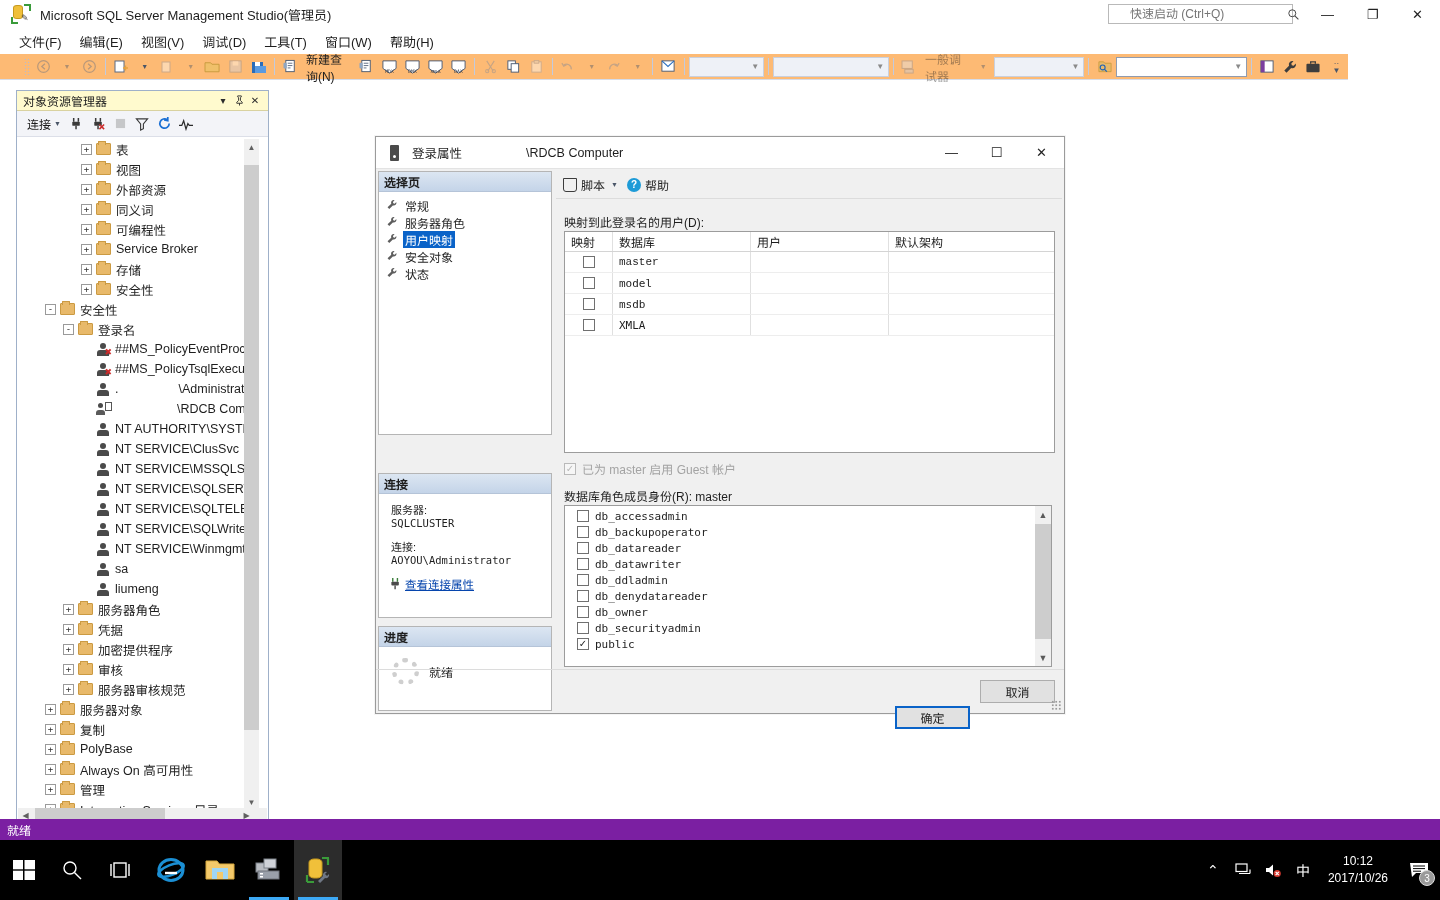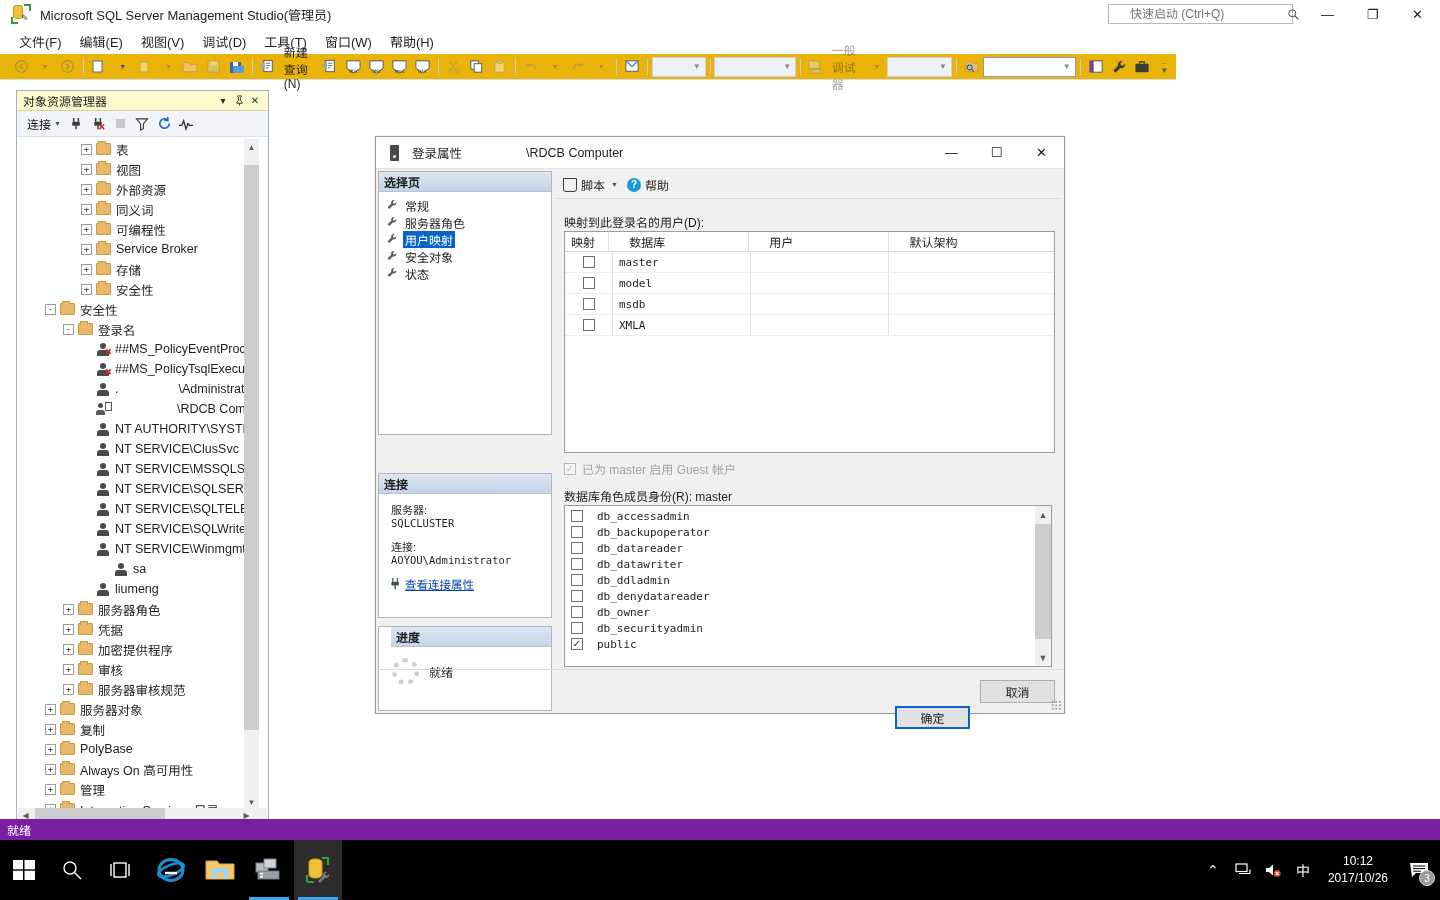--- a/index.html
+++ b/index.html
@@ -46,22 +46,22 @@
   .ql-search { width:13px; height:13px; flex:none; color:#444; }
   .wbtn { width:45px; height:28px; display:flex; align-items:center; justify-content:center;
           color:#222; font-size:13px; }
 
   
   .menubar { position:absolute; left:0; top:28px; width:1440px; height:26px;
              background:#fff; display:flex; align-items:center; padding-left:10px; }
   .menuitem { font-size:13px; color:#1e1e1e; padding:3px 9px; }
 
   
-  .toolbar { position:absolute; left:0; top:54px; width:1176px; height:26px;
-             background:#eab308; display:flex; align-items:center; border-bottom:1px solid #d6dce8;}
+  .toolbar { position:absolute; left:0; top:54px; width:1348px; height:26px;
+             background:#fdba74; display:flex; align-items:center; border-bottom:1px solid #d6dce8;padding-left:20px;}
   .grip { width:8px; height:18px; margin:0 2px 0 4px;
           background-image: radial-gradient(#b4bcd0 40%, transparent 42%);
           background-size:3px 3px; }
   .tbtn { height:22px; min-width:23px; display:flex; align-items:center; justify-content:center;
           color:#3b4a63; font-size:13px; position:relative; }
   .tsep { width:1px; height:17px; background:#c2cade; margin:0 4px; }
   .caret { font-size:7px; margin-left:2px; color:#4a5668; }
   .tlabel { font-size:12px; color:#1e1e1e; padding:0 4px; }
   .tcombo { height:20px; background:#fff; border:1px solid #bcc5d6; display:flex;
             align-items:center; justify-content:flex-end; padding-right:4px; color:#8a8a8a;
@@ -146,48 +146,48 @@
             color:#5d5d5d; font-size:11px; line-height:12px; }
 
   .conn-pane { position:absolute; left:2px; top:304px; width:174px; height:145px;
                background:#fff; border:1px solid #b5b5b5; }
   .conn-line { font-size:11px; color:#1e1e1e; padding-left:12px; }
   .conn-mono { font-family:"DejaVu Sans Mono","Liberation Mono",monospace; font-size:10.5px;
                color:#1e1e1e; padding-left:12px; }
   .conn-link { color:#0645ad; text-decoration:underline; font-size:11.5px; }
 
   .prog-pane { position:absolute; left:2px; top:457px; width:174px; height:85px;
-               background:#fff; border:1px solid #b5b5b5;padding-left:12px; }
+               background:#fff; border:1px solid #b5b5b5; }
   .spinner { position:absolute; left:13px; top:31px; width:27px; height:27px; border-radius:50%;
              border:5px dotted #cfcfcf; }
 
   
   .right-pane { position:absolute; left:180px; top:2px; width:506px; height:512px; background:#f0f0f0;}
   .dlg-toolbar { height:28px; display:flex; align-items:center; padding-left:7px; gap:4px;
                  border-bottom:1px solid #dcdcdc; }
   .script-ic { width:14px; height:14px; border:1.5px solid #3c3c3c; border-radius:0 0 3px 3px;
                position:relative; }
   .help-ic { width:14px; height:14px; border-radius:50%; background:#1d9bd7; color:#fff;
              font-size:10px; font-weight:bold; display:flex; align-items:center; justify-content:center;}
   .dtlabel { font-size:12px; color:#1e1e1e; }
 
   .field-label { font-size:12px; color:#1e1e1e; }
   .grid { border:1px solid #9c9c9c; background:#fff; }
-  .grid-hdr { height:20px; display:flex; background:#fff; border-bottom:1px solid #d4d4d4;gap:14px; }
+  .grid-hdr { height:20px; display:flex; background:#fff; border-bottom:1px solid #d4d4d4; }
   .gcell { font-size:12px; color:#1e1e1e; display:flex; align-items:center; padding-left:6px;
            border-right:1px solid #e0e0e0; }
   .grid-row { height:21px; display:flex; border-bottom:1px solid #ededed; }
   .cb { width:12px; height:12px; border:1px solid #707070; background:#fff; flex:none;
         display:flex; align-items:center; justify-content:center; font-size:10px; color:#1e1e1e;
         line-height:10px; }
   .cb.dis { border-color:#b9b9b9; color:#b9b9b9; background:#f6f6f6; }
   .mono { font-family:"DejaVu Sans Mono","Liberation Mono",monospace; font-size:11px; color:#1e1e1e;}
 
   .rolelist { border:1px solid #9c9c9c; background:#fff; position:relative; overflow:hidden; }
-  .role-row { height:16px; display:flex; align-items:center; padding-left:6px; gap:14px; }
+  .role-row { height:16px; display:flex; align-items:center; padding-left:12px; gap:6px; }
   .rl-scroll { position:absolute; right:0; top:0; width:16px; height:100%; background:#f0f0f0; }
   .rl-thumb { position:absolute; left:0; top:18px; width:16px; height:115px; background:#cdcdcd; }
   .rl-arr { position:absolute; left:0; width:16px; height:17px; display:flex; align-items:center;
             justify-content:center; color:#5a5a5a; font-size:9px; }
 
   .dlg-footer { position:absolute; left:0; bottom:0; width:688px; height:44px;
                 border-top:1px solid #dcdcdc; }
   .btn { position:absolute; width:75px; height:23px; background:#e1e1e1; border:1px solid #adadad;
          font-size:12px; color:#1e1e1e; display:flex; align-items:center; justify-content:center; }
   .btn.primary { border:2px solid #0a63c8; background:#e1e1e1; }
@@ -633,21 +633,21 @@
           <span>NT SERVICE\SQLWriter</span>
         </div>
         <div class="tnode" style="padding-left: 63px;">
           <span class="exp none"></span>
           <span class="usr">
             <span class="head"></span>
             <span class="body"></span>
           </span>
           <span>NT SERVICE\Winmgmt</span>
         </div>
-        <div class="tnode" style="padding-left: 81px;">
+        <div class="tnode" style="padding-left: 63px;">
           <span class="exp none"></span>
           <span class="usr">
             <span class="head"></span>
             <span class="body"></span>
           </span>
           <span>sa</span>
         </div>
         <div class="tnode" style="padding-left: 63px;">
           <span class="exp none"></span>
           <span class="usr">
@@ -824,21 +824,21 @@
             <div class="gcell" style="width:48px;">映射</div>
             <div class="gcell" style="width:138px;">数据库</div>
             <div class="gcell" style="width:138px;">用户</div>
             <div class="gcell" style="width:165px;border-right:none;">默认架构</div>
           </div>
           <div id="grid-rows">
               <div class="grid-row">
                 <div class="gcell" style="width:48px;justify-content:center;padding-left:0;">
                   <span class="cb"></span>
                 </div>
-                <div class="gcell mono" style="width:138px;">master</div>
+                <div class="gcell mono" style="width:138px;font-family:Liberation Mono, monospace;">master</div>
                 <div class="gcell mono" style="width:138px;"></div>
                 <div class="gcell mono" style="width:165px;border-right:none;"></div>
               </div>
               <div class="grid-row">
                 <div class="gcell" style="width:48px;justify-content:center;padding-left:0;">
                   <span class="cb"></span>
                 </div>
                 <div class="gcell mono" style="width:138px;">model</div>
                 <div class="gcell mono" style="width:138px;"></div>
                 <div class="gcell mono" style="width:165px;border-right:none;"></div>

